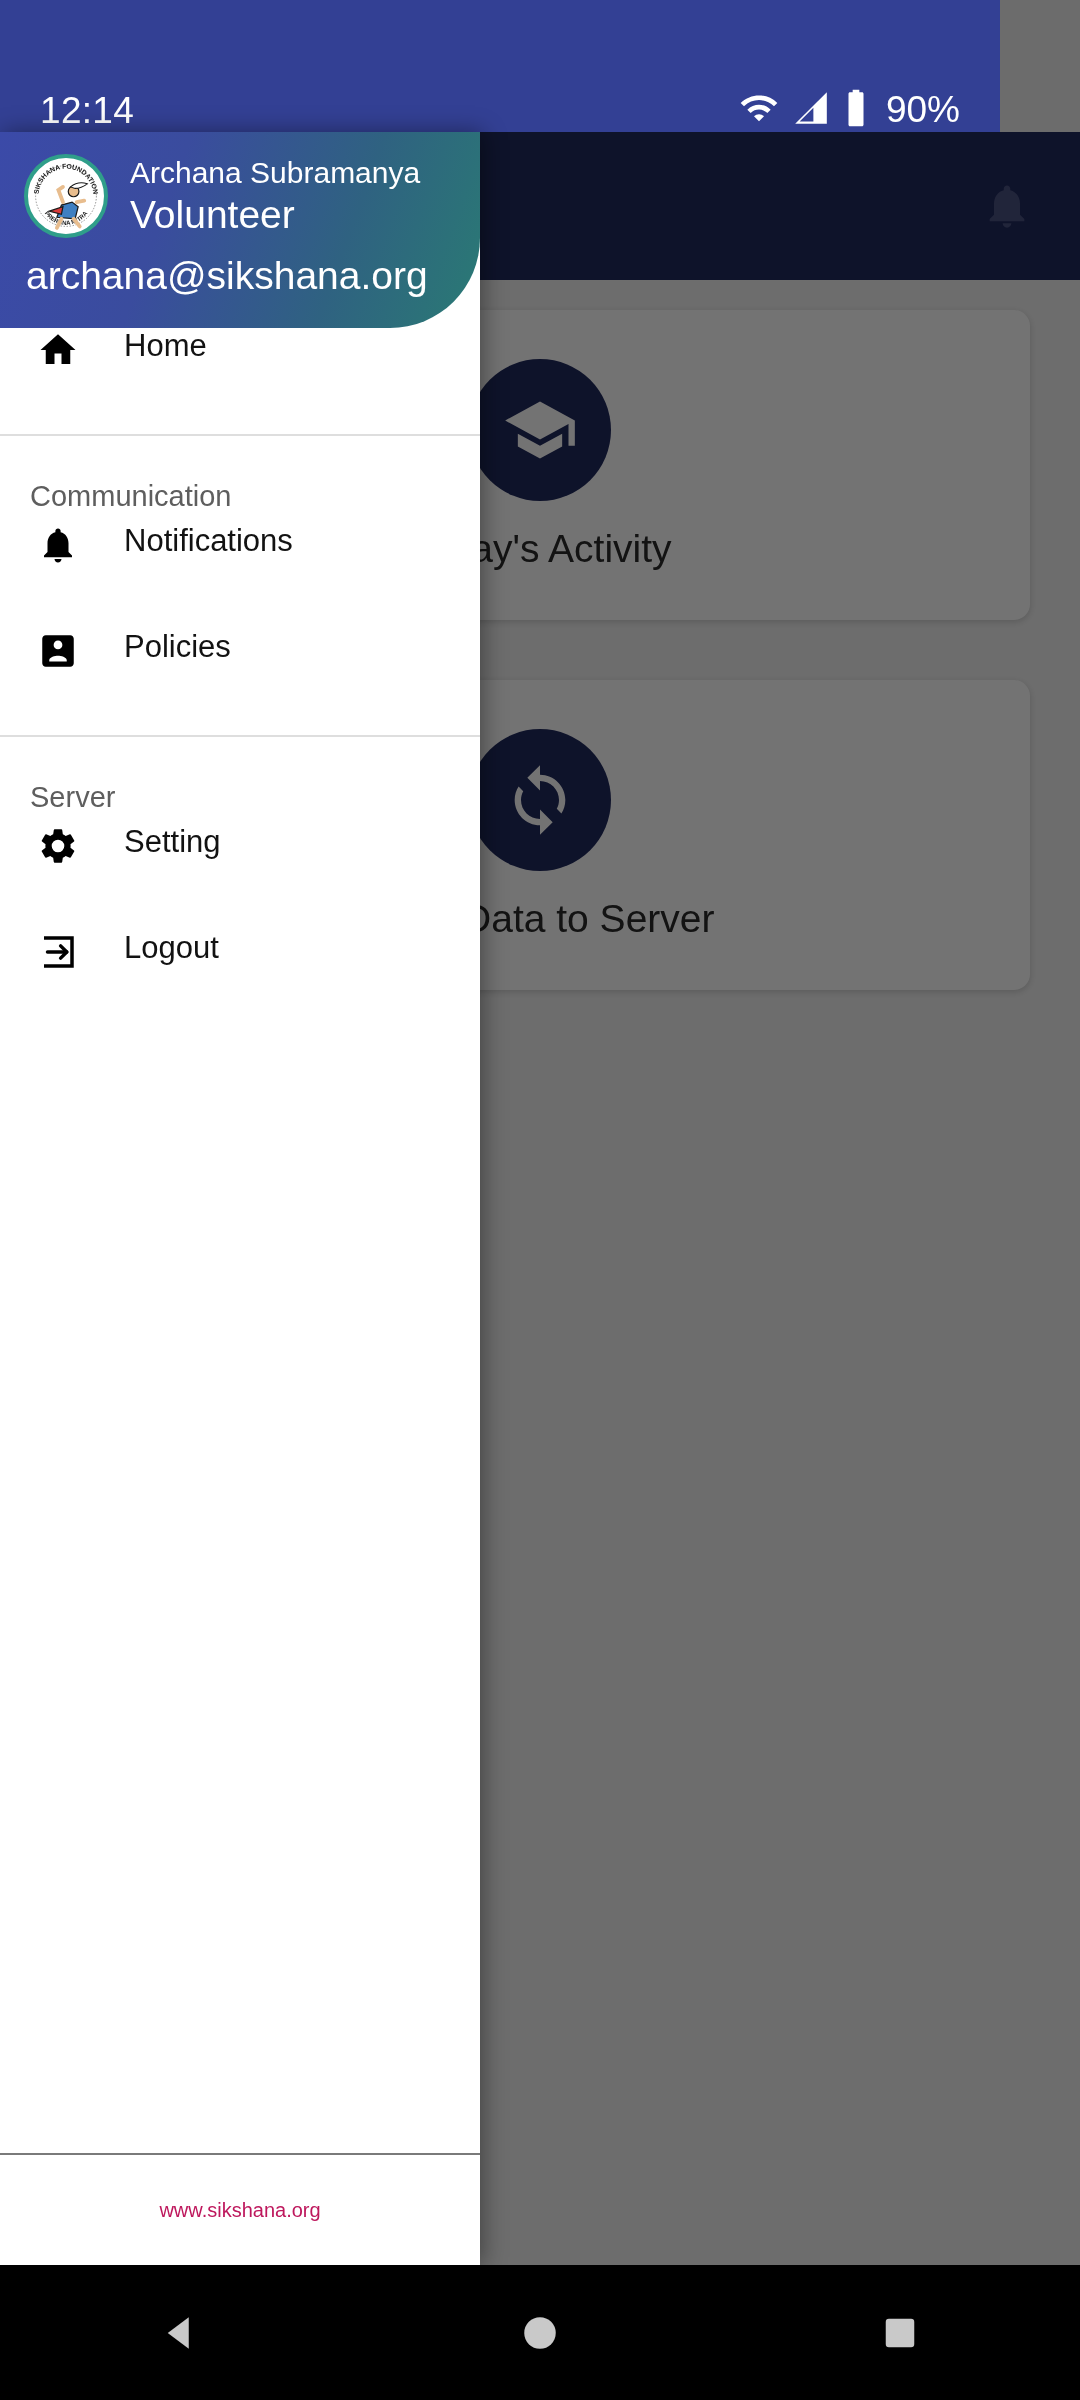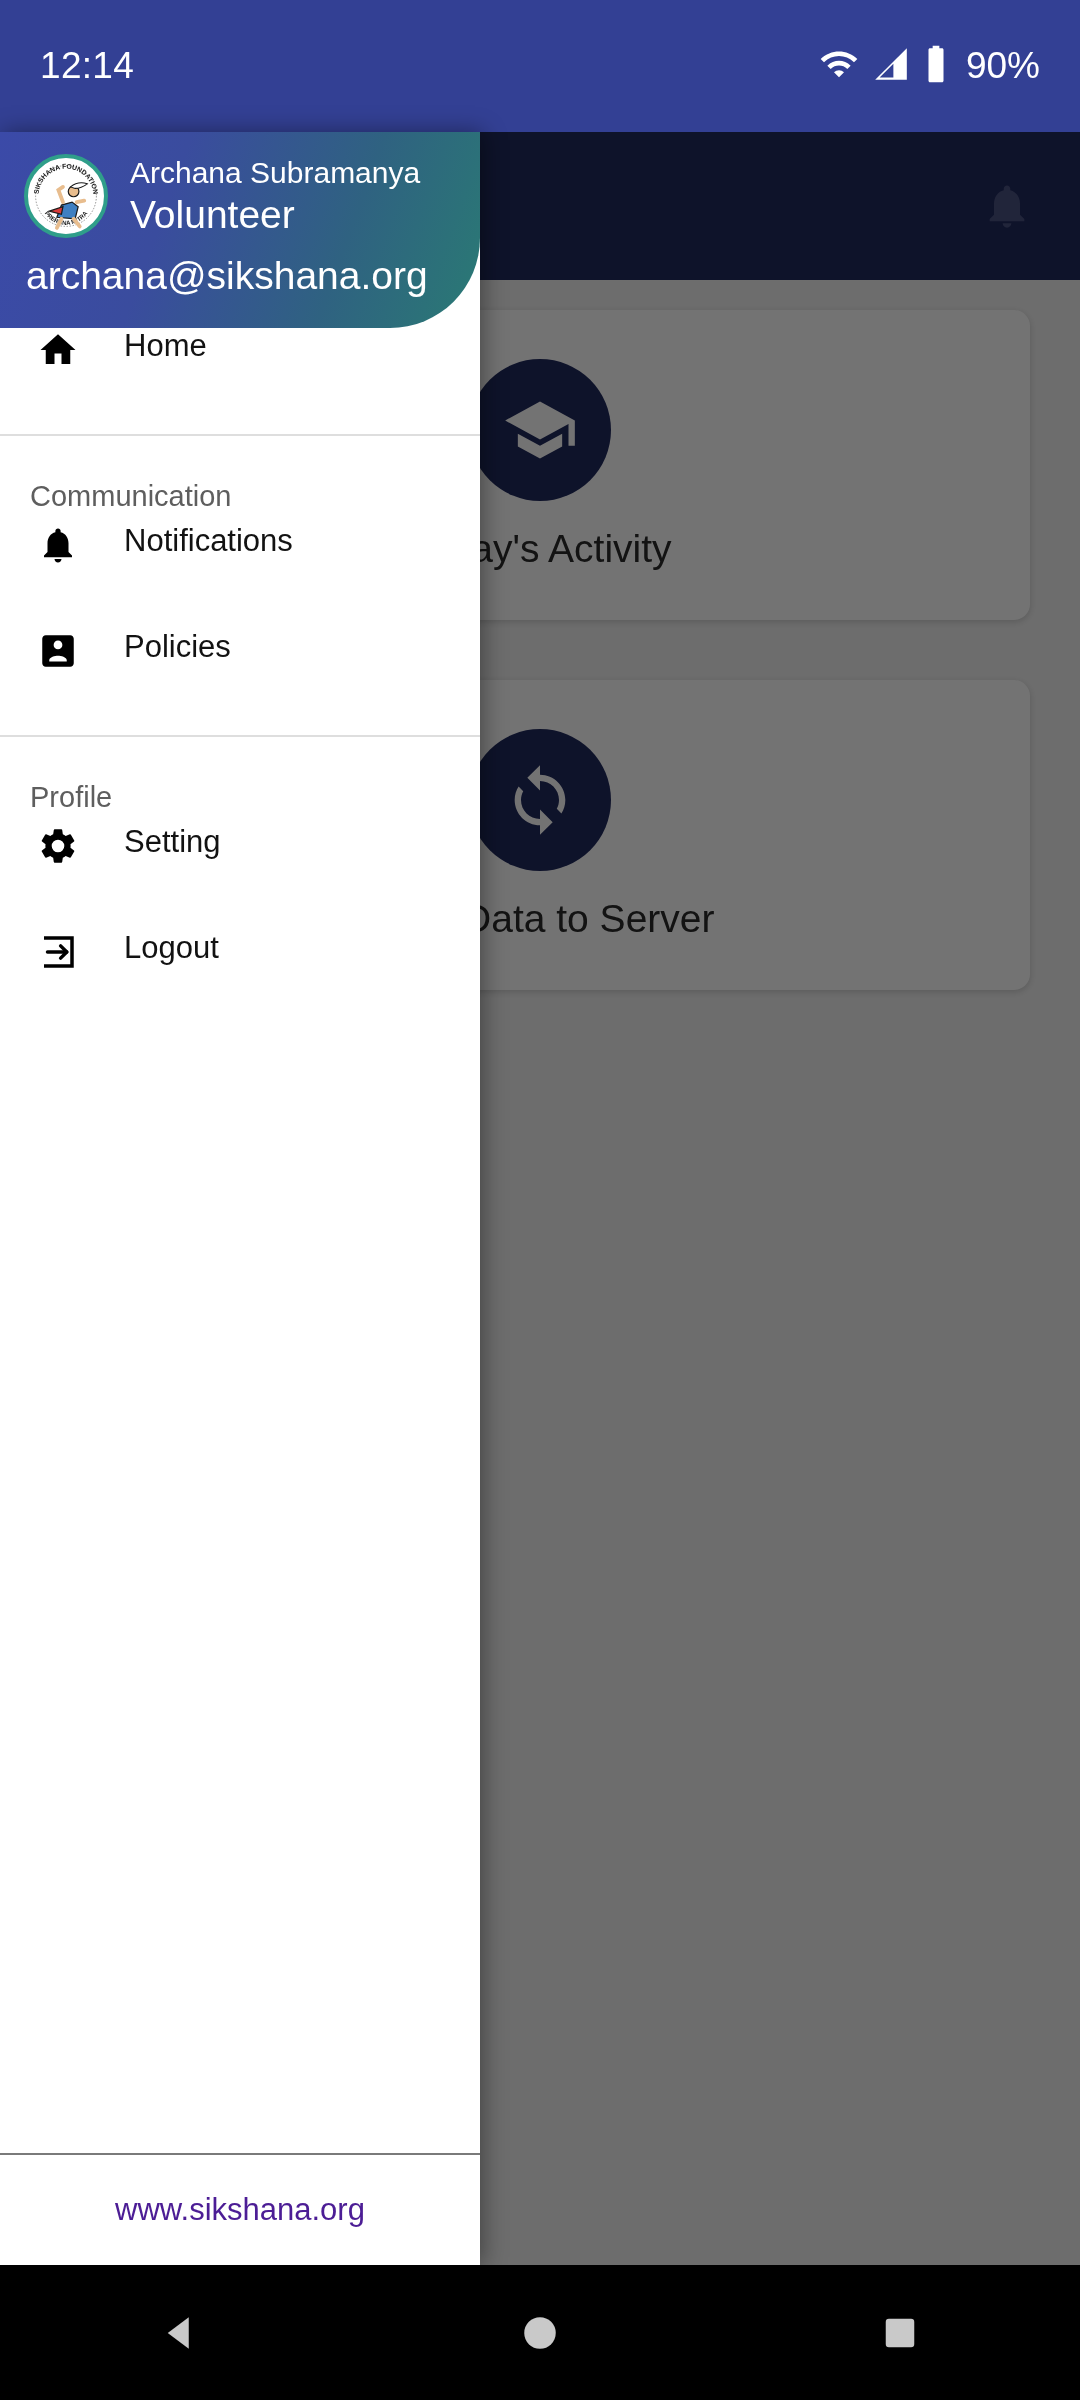--- a/index.html
+++ b/index.html
@@ -7,22 +7,22 @@
   body {
     width:1080px; height:2400px;
     font-family:"Liberation Sans", sans-serif;
     overflow:hidden; position:relative;
   }
 
   
   .app-root { position:absolute; inset:0 0 135px 0; background:#f0f0f0; overflow:hidden; }
 
   .statusbar {
-    position:absolute; top:0; left:0; width:1080px; height:132px;
-    background:#334094; display:flex; align-items:center;
+    position:absolute; top:0; left:0; width:1000px; height:132px;
+    background:#334094; display:flex; align-items:flex-end;
     padding:0 40px; color:#fff;
   }
   .sb-time { font-size:37px; font-weight:500; letter-spacing:.3px; }
   .sb-right { margin-left:auto; display:flex; align-items:center; gap:13px; }
   .sb-pct { font-size:37px; font-weight:500; margin-left:4px; }
 
   .appbar {
     position:absolute; top:132px; left:0; width:1080px; height:148px;
     background:#202a5e; display:flex; align-items:center;
     padding:0 30px;
@@ -79,21 +79,21 @@
   .nav-icon { width:44px; height:44px; display:flex; align-items:center; justify-content:center; flex:0 0 44px; }
   .nav-label { font-size:31px; color:#121212; }
 
   .sec-header { padding:44px 0 10px 30px; font-size:29px; color:#5e5e5e; }
   .divider { height:2px; background:#dedede; margin:0; }
 
   .drawer-footer {
     border-top:2px solid #7a7a7a;
     height:112px; display:flex; align-items:center; justify-content:center;
   }
-  .footer-text { font-size:31px; color:#4c1d95; }
+  .footer-text { font-size:20px; color:#be185d; }
 
   
   .navbar {
     position:absolute; bottom:0; left:0; width:1080px; height:135px;
     background:#000; display:flex; align-items:center; justify-content:space-around;
   }
   .nb-btn { width:120px; height:135px; display:flex; align-items:center; justify-content:center; }
 </style>
 </head>
 <body>
@@ -220,21 +220,21 @@
       <span class="nav-icon">
         <svg width="42" height="42" viewBox="0 0 24 24" fill="#000000">
           <path d="M19 3H5c-1.1 0-2 .9-2 2v14c0 1.1.9 2 2 2h14c1.1 0 2-.9 2-2V5c0-1.1-.9-2-2-2zm-7 3c1.38 0 2.5 1.12 2.5 2.5S13.38 11 12 11 9.5 9.88 9.5 8.5 10.62 6 12 6zm5 12H7v-.75c0-1.67 3.33-2.5 5-2.5s5 .83 5 2.5V18z"></path>
         </svg>
       </span>
       <span class="nav-label">Policies</span>
     </div>
 
     <div class="divider"></div>
 
-    <div class="sec-header">Profile</div>
+    <div class="sec-header">Server</div>
 
 
     <div class="nav-item">
       <span class="nav-icon">
         <svg width="42" height="42" viewBox="0 0 24 24" fill="#000000">
           <path d="M19.14 12.94c.04-.3.06-.61.06-.94s-.02-.64-.07-.94l2.03-1.58a.49.49 0 0 0 .12-.61l-1.92-3.32a.49.49 0 0 0-.59-.22l-2.39.96c-.5-.38-1.03-.7-1.62-.94l-.36-2.54a.48.48 0 0 0-.48-.41h-3.84c-.24 0-.43.17-.47.41l-.36 2.54c-.59.24-1.13.57-1.62.94l-2.39-.96a.47.47 0 0 0-.59.22L2.74 8.87c-.12.21-.08.47.12.61l2.03 1.58c-.05.3-.09.63-.09.94s.02.64.07.94l-2.03 1.58a.49.49 0 0 0-.12.61l1.92 3.32c.12.22.37.29.59.22l2.39-.96c.5.38 1.03.7 1.62.94l.36 2.54c.05.24.24.41.48.41h3.84c.24 0 .44-.17.47-.41l.36-2.54c.59-.24 1.13-.56 1.62-.94l2.39.96c.22.08.47 0 .59-.22l1.92-3.32a.49.49 0 0 0-.12-.61l-2.01-1.58zM12 15.6A3.6 3.6 0 1 1 12 8.4a3.6 3.6 0 0 1 0 7.2z"></path>
         </svg>
       </span>
       <span class="nav-label">Setting</span>
     </div>

